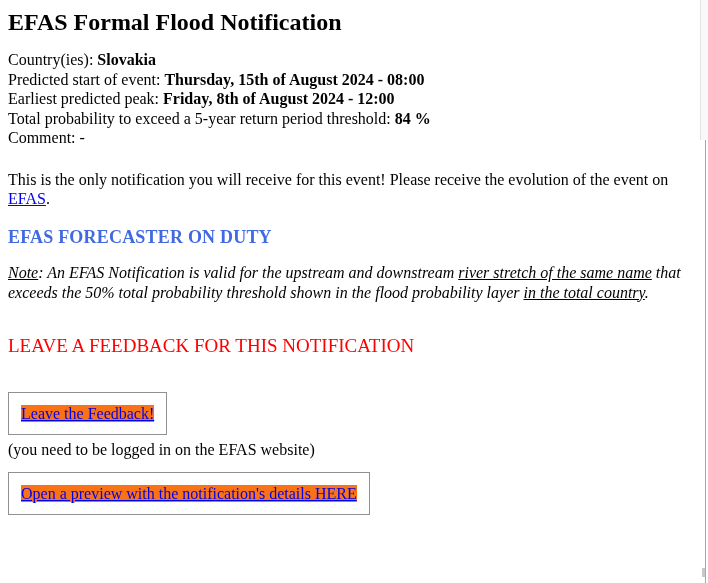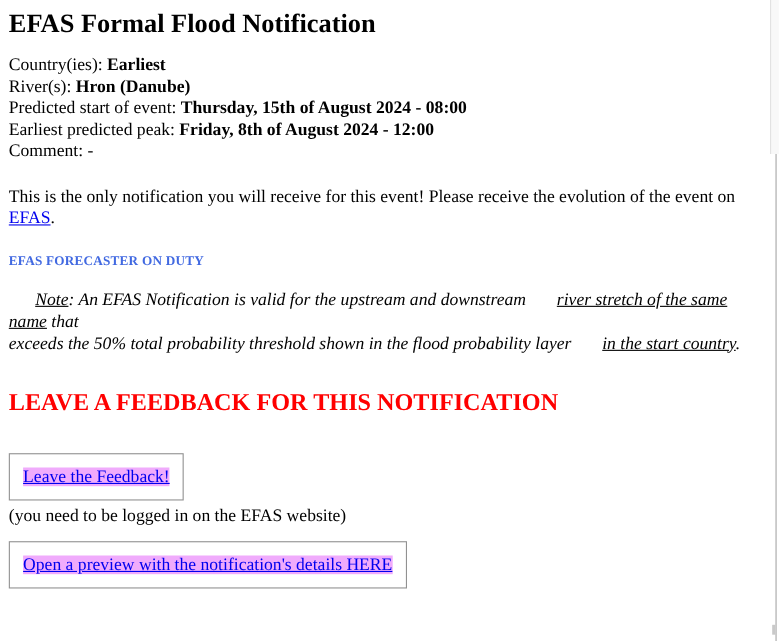--- a/index.html
+++ b/index.html
@@ -16,34 +16,34 @@
   .details { margin:14px 0 0 0; line-height:19.5px; }
   .detail-line b { font-weight:bold; }
 
   .caret { display:inline-block; width:1px; height:15px; background:#000; vertical-align:-2px; }
 
   .para { margin:22px 0 0 0; line-height:19.5px; max-width:692px; }
   .para b { font-weight:normal; }
 
   a.link { color:#0000EE; text-decoration:underline; cursor:pointer; }
 
-  .blue-heading { margin:20px 0 0 0; color:#4169E1; font-weight:bold; font-size:12px; line-height:16px; letter-spacing:0.2px; }
+  .blue-heading { margin:20px 0 0 0; color:#4169E1; font-weight:bold; font-size:18px; line-height:16px; letter-spacing:0.2px; }
 
   .note { margin:18px 0 0 0; font-style:italic; line-height:20px; max-width:692px; }
-  .u { text-decoration:underline;margin-left:24px; }
+  .u { text-decoration:underline; }
 
-  .red-heading { margin:32px 0 0 0; color:#FF0000; font-weight:bold; font-size:22px; line-height:21px; }
+  .red-heading { margin:32px 0 0 0; color:#FF0000; font-weight:normal; font-size:19px; line-height:21px; }
 
   .box-wrap1 { margin:36px 0 0 0; }
   .box-wrap2 { margin:13px 0 0 0; }
   .link-box {
     display:inline-block; border:1px solid #919191; background:#ffffff;
     padding:11px 12px; line-height:19px;
   }
-  .link-box a.link { background:#f0abfc; }
+  .link-box a.link { background:#f97316; }
 
   .login-note { margin:5px 0 0 0; line-height:19.5px; }
 
   
   .scroll-thumb {
     position:absolute; top:0; right:0; width:7px; height:140px;
     background:#f8f8f8; border-left:1px solid #e2e2e2;
   }
   .right-border {
     position:absolute; top:140px; right:2px; width:1px; height:443px;
@@ -56,32 +56,32 @@
 </style>
 </head>
 <body>
 
 <div class="page">
   <div class="content">
 
     <h1 class="title">EFAS Formal Flood Notification</h1>
 
     <div class="details">
-      <div class="detail-line"><span>Country(ies): </span><b>Earliest</b></div>
-      <div class="detail-line"><span>River(s): </span><b>Hron (Danube)</b></div>
+      <div class="detail-line"><span>Country(ies): </span><b>Slovakia</b></div>
       <div class="detail-line"><span>Predicted start of event: </span><b>Thursday, 15th of August 2024 - 08:00</b></div>
       <div class="detail-line"><span>Earliest predicted peak: </span><b>Friday, 8th of August 2024 - 12:00</b></div>
+      <div class="detail-line"><span>Total probability to exceed a 5-year return period threshold: </span><b>84 %</b></div>
       <div class="detail-line">Comment: -</div>
     </div>
 
     <p class="para"><b>This is the only notification you will receive for this event!</b><span> Please receive the evolution of the event on</span><br><a class="link" href="#">EFAS</a><span>.</span></p>
 
     <div class="blue-heading">EFAS FORECASTER ON DUTY</div>
 
-    <p class="note"><span class="u">Note</span><span>: An EFAS Notification is valid for the upstream and downstream </span><span class="u">river stretch of the same name</span><span> that</span><br><span>exceeds the 50% total probability threshold shown in the flood probability layer </span><span class="u">in the start country</span><span>.</span></p>
+    <p class="note"><span class="u">Note</span><span>: An EFAS Notification is valid for the upstream and downstream </span><span class="u">river stretch of the same name</span><span> that</span><br><span>exceeds the 50% total probability threshold shown in the flood probability layer </span><span class="u">in the total country</span><span>.</span></p>
 
     <div class="red-heading">LEAVE A FEEDBACK FOR THIS NOTIFICATION</div>
 
     <div class="box-wrap1">
       <div class="link-box">
         <a class="link" href="#">Leave the Feedback!</a>
       </div>
     </div>
 
     <div class="login-note">(you need to be logged in on the EFAS website)</div>

